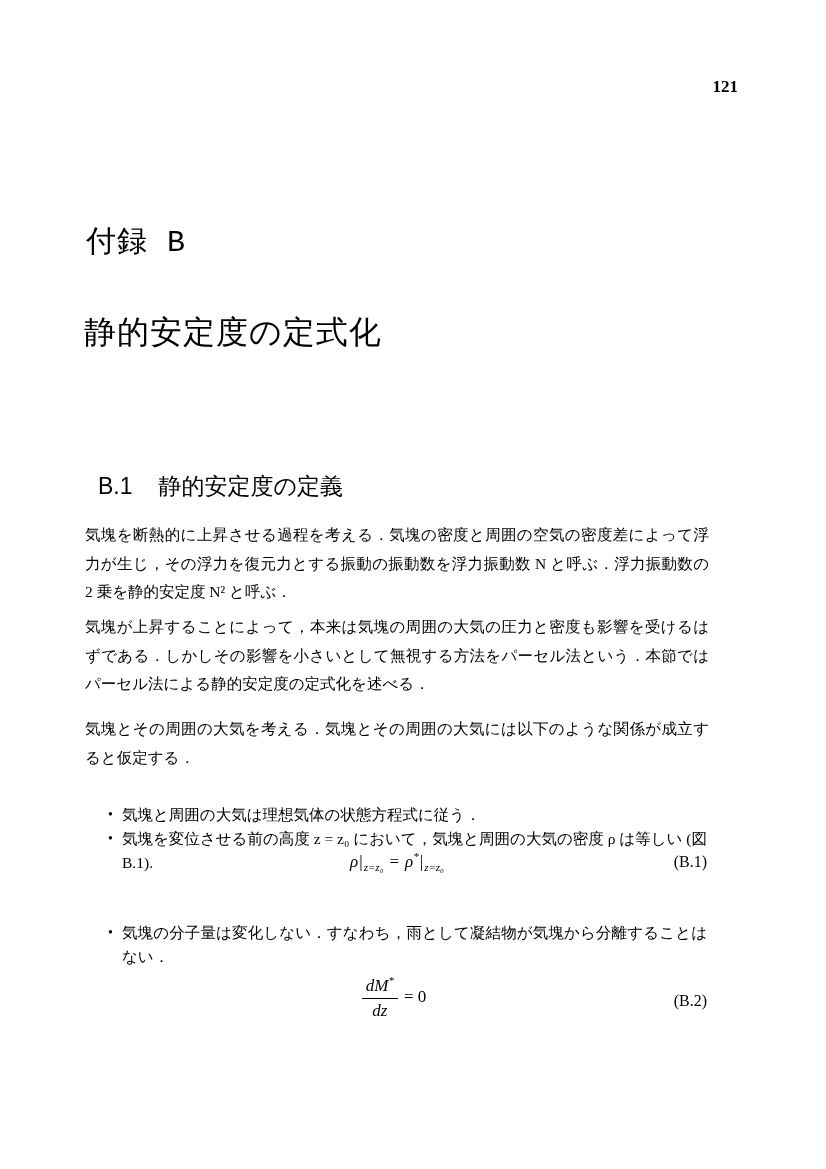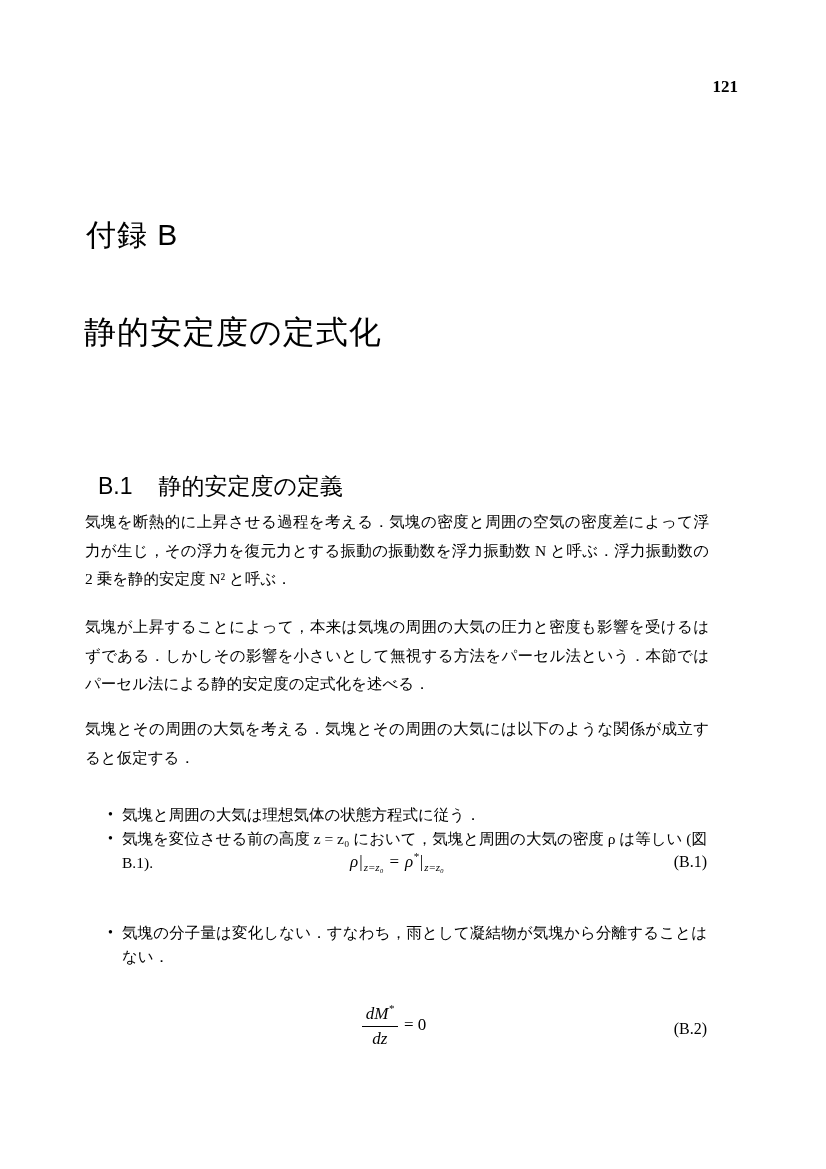--- a/index.html
+++ b/index.html
@@ -22,22 +22,22 @@
     top: 76px;
     right: 88px;
     font-family: "Liberation Serif", serif;
     font-weight: bold;
     font-size: 17px;
     line-height: 22px;
   }
   .chapter-label {
     position: absolute;
     left: 86px;
-    top: 216px;
-    font-family: Liberation Sans, sans-serif;
+    top: 224px;
+    font-family: Liberation Mono, monospace;
     font-size: 30px;
     line-height: 38px;
     letter-spacing: 1px;
   }
   .chapter-title {
     position: absolute;
     left: 84px;
     top: 306px;
     font-family: "Liberation Sans", sans-serif;
     font-size: 32px;
@@ -58,21 +58,21 @@
   .body-par {
     position: absolute;
     left: 85px;
     width: 624px;
     margin: 0;
     font-size: 15.5px;
     line-height: 28.5px;
     text-align: justify;
     font-family: "Liberation Serif", serif;
   }
-  .p1 { top: 508px; }
+  .p1 { top: 521px; }
   .p2 { top: 613px; }
   .p3 { top: 715px; }
   .list-item {
     position: absolute;
     left: 108px;
     width: 600px;
     display: flex;
     font-size: 15.5px;
     line-height: 24px;
     font-family: "Liberation Serif", serif;
@@ -90,21 +90,21 @@
     text-align: justify;
   }
   .equation {
     position: absolute;
     left: 85px;
     width: 624px;
     font-family: "Liberation Serif", serif;
     font-size: 17px;
   }
   .eq1 { top: 850px; }
-  .eq2 { top: 1002px; }
+  .eq2 { top: 974px; }
   .eq-content { text-align: center; }
   .eq-number {
     position: absolute;
     right: 2px;
     font-size: 16px;
   }
   .eq1 .eq-number { top: 3px; }
   .eq2 .eq-number { top: 18px; }
   .mi { font-style: italic; }
   .msub {

